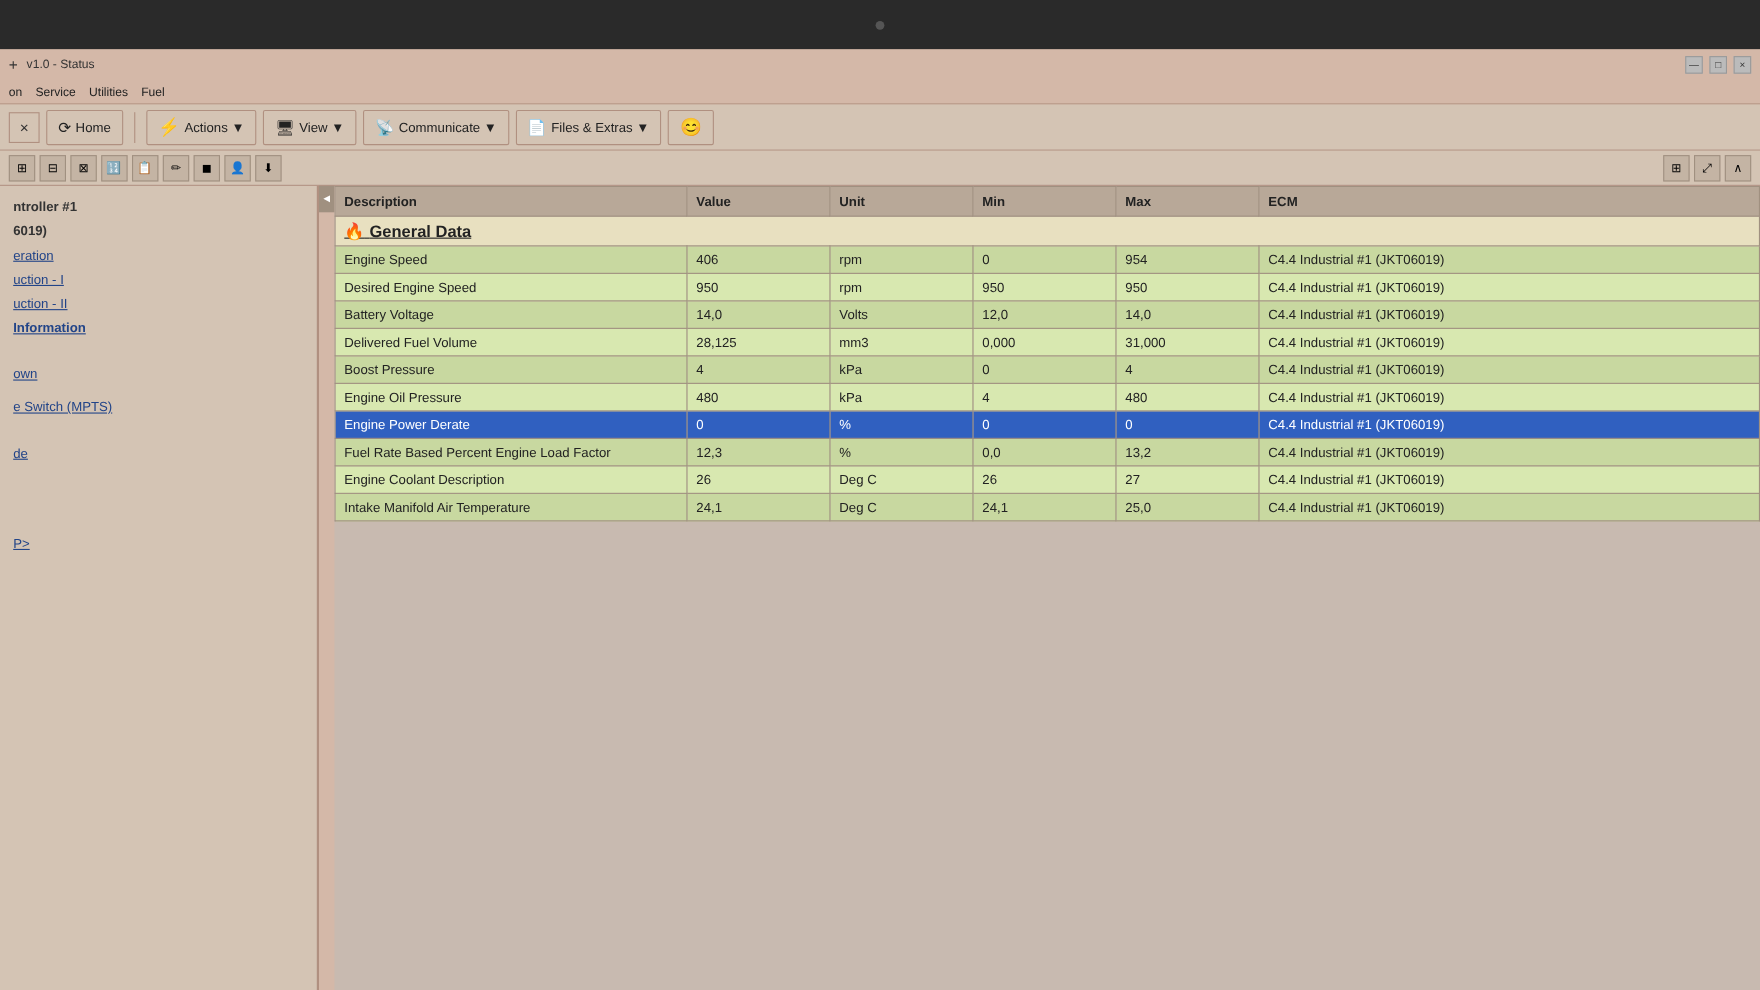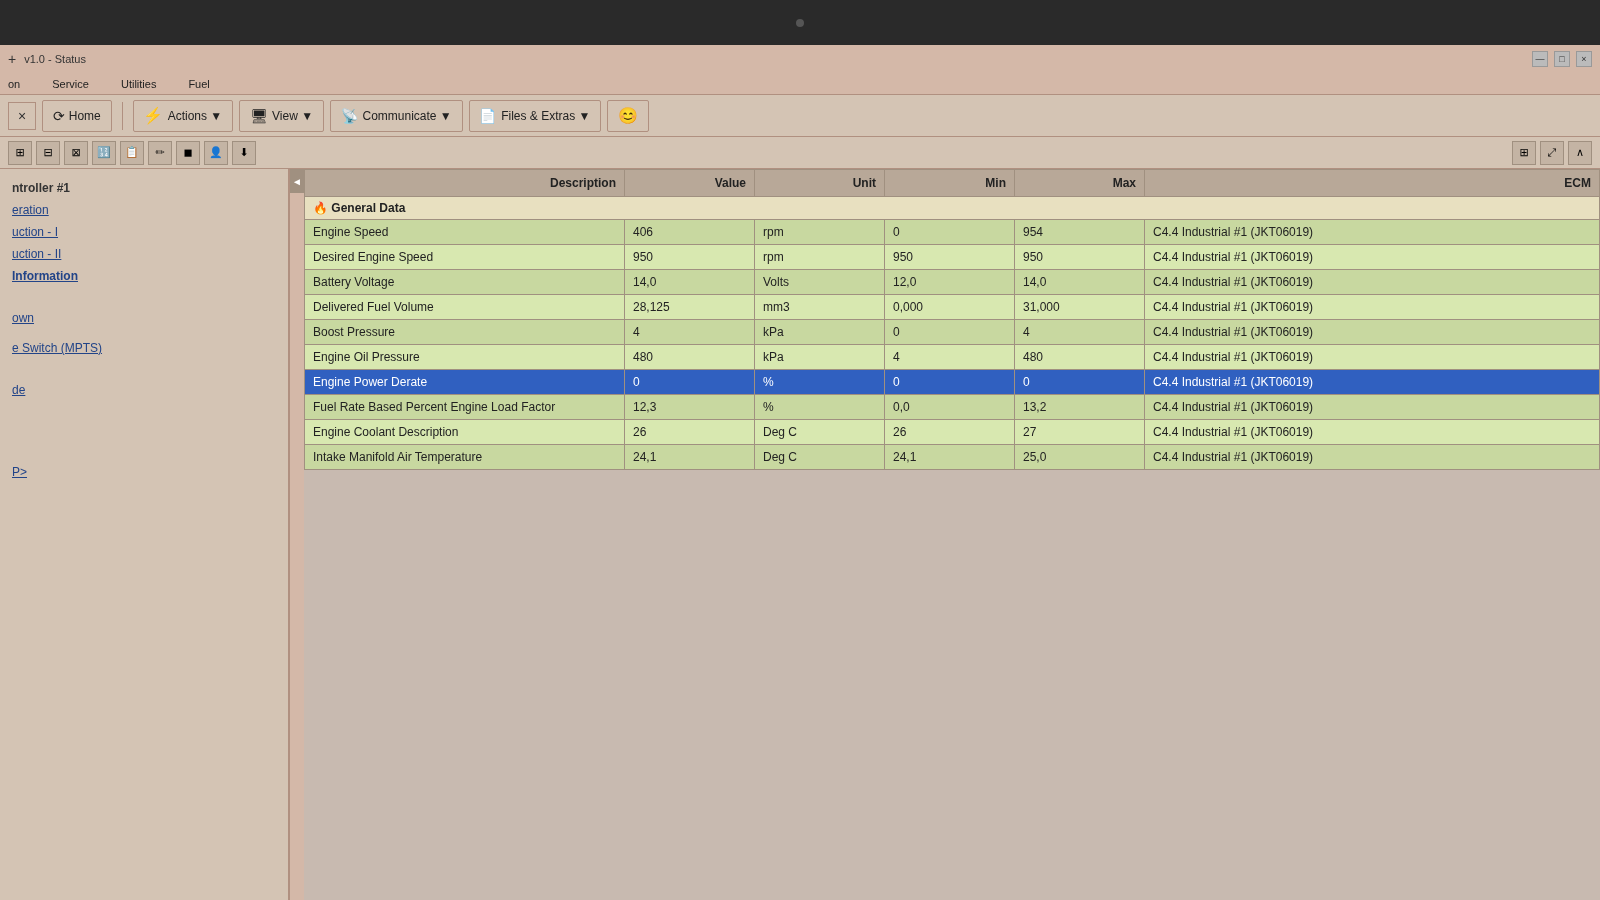--- a/index.html
+++ b/index.html
@@ -64,21 +64,21 @@
 
     
     .menu-bar {
       height: 22px;
       background: #d4b8a8;
       display: flex;
       align-items: center;
       padding: 0 4px;
       border-bottom: 1px solid #b09080;
       font-size: 11px;
-      gap: 24px;
+      gap: 4px;
     }
     .menu-item {
       cursor: pointer;
       padding: 2px 4px;
       color: #222;
     }
 
     
     .toolbar {
       height: 42px;
@@ -180,21 +180,21 @@
 
     
     .data-table {
       width: 100%;
       border-collapse: collapse;
     }
     .data-table th {
       background: #b8a898;
       border: 1px solid #a09080;
       padding: 6px 8px;
-      text-align: right;
+      text-align: left;
       font-size: 12px;
       font-weight: bold;
       color: #222;
     }
     .data-table td {
       border: 1px solid #a09080;
       padding: 5px 8px;
       font-size: 12px;
       color: #222;
     }
@@ -210,21 +210,22 @@
     }
     .row-selected td {
       color: #fff;
     }
     .group-header {
       background: #e8e0c0;
       font-weight: bold;
     }
     .group-header td {
       padding: 4px 8px;
-      font-size: 12px;
+      font-size: 15px;
+      text-decoration: underline;
     }
   </style>
 </head>
 <body>
 
 <div class="camera-bar">
   <div class="camera-dot"></div>
 </div>
 
 <div class="app-window">
@@ -290,20 +291,23 @@
       <div class="tb2-icon">∧</div>
     </div>
   </div>
 
   <div class="content-area">
 
     <div class="sidebar">
       <div class="sidebar-header">
         <span>ntroller #1</span>
       </div>
+      <div class="sidebar-header">
+        <span>6019)</span>
+      </div>
       <div class="sidebar-item">eration</div>
       <div class="sidebar-item">uction - I</div>
       <div class="sidebar-item">uction - II</div>
       <div class="sidebar-item" style="font-weight:bold; color:#224488;">Information</div>
       <div style="height:20px;"></div>
       <div class="sidebar-item">own</div>
       <div style="height:8px;"></div>
       <div class="sidebar-item">e Switch (MPTS)</div>
       <div style="height:20px;"></div>
       <div class="sidebar-item">de</div>

